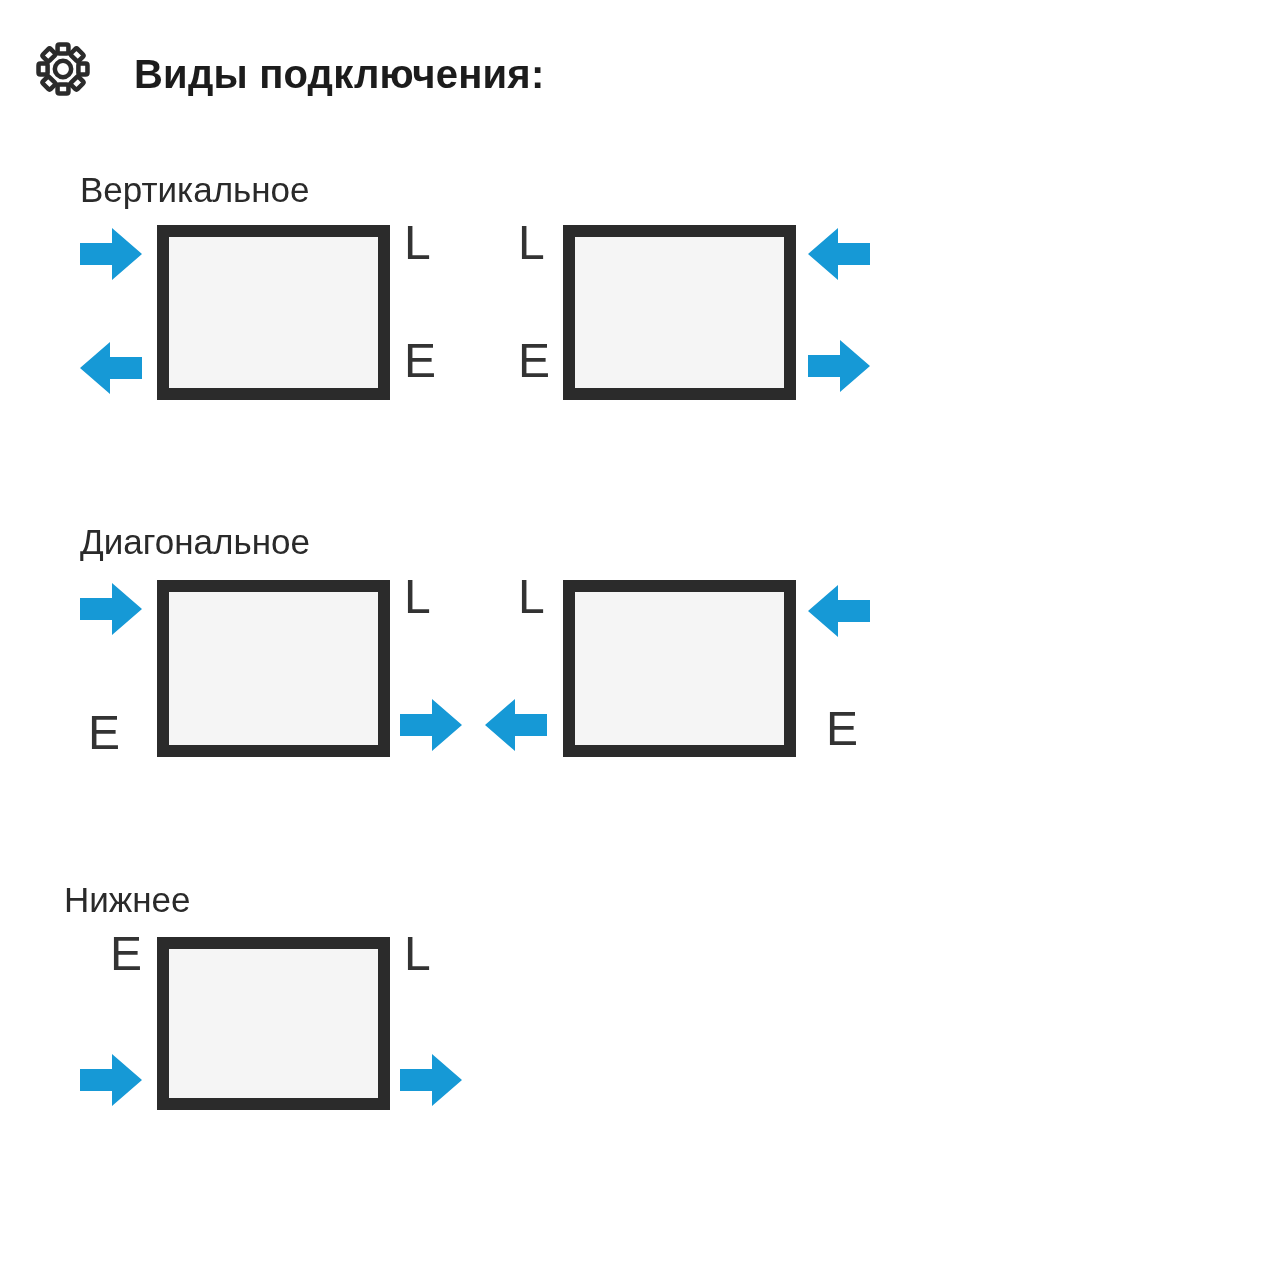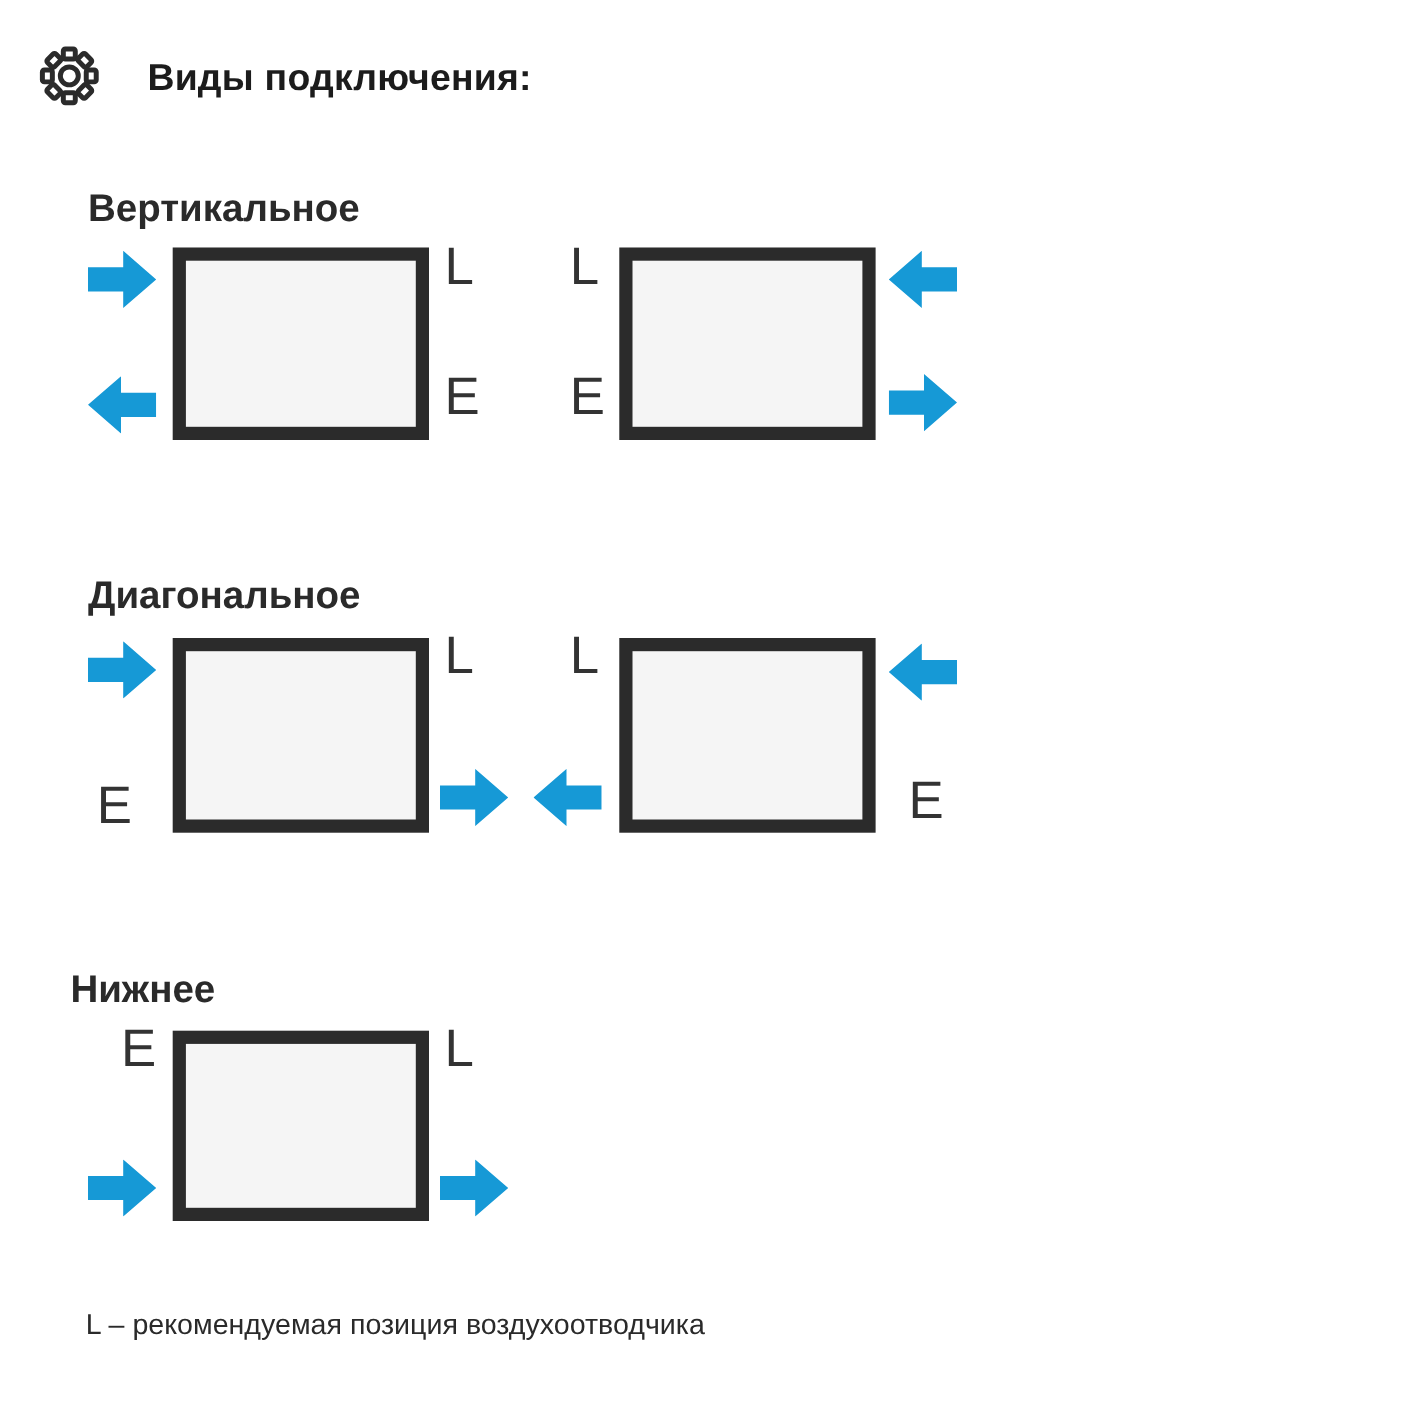--- a/index.html
+++ b/index.html
@@ -9,24 +9,24 @@
     --text:#212121;
   }
   html,body{margin:0;padding:0;}
   body{
     width:1280px;height:1280px;background:#ffffff;
     font-family:"Liberation Sans","DejaVu Sans",sans-serif;
     color:var(--text);position:relative;overflow:hidden;
   }
   .abs{position:absolute;}
   .page-title{
-    font-size:34px;font-weight:700;letter-spacing:0.2px;color:#1C1C1C;
+    font-size:40px;font-weight:700;letter-spacing:0.2px;color:#1C1C1C;
   }
   .sec-heading{
-    font-size:35px;font-weight:700;color:#2A2A2A;text-align:right;
+    font-size:35px;font-weight:400;color:#2A2A2A;text-align:right;
   }
   .radiator{
     box-sizing:border-box;
     width:233px;
     border:12px solid var(--dark);
     background:var(--fill);
   }
   .lbl{
     font-size:48px;font-weight:400;color:#333333;line-height:1;
   }
@@ -131,14 +131,13 @@
       <polygon fill="#1699D6" points="0,15 32,15 32,0 62,26 32,52 32,37 0,37"></polygon>
     </svg>
 </div>
 <div class="abs arrow" style="left:400px;top:1054px;">
   <svg width="62" height="52" viewBox="0 0 62 52">
       <polygon fill="#1699D6" points="0,15 32,15 32,0 62,26 32,52 32,37 0,37"></polygon>
     </svg>
 </div>
 
 <div class="abs legend" style="left:78px;top:1183px;">
-  <p>L – рекомендуемая позиция воздухоотводчика</p>
 </div>
 
 </body></html>

